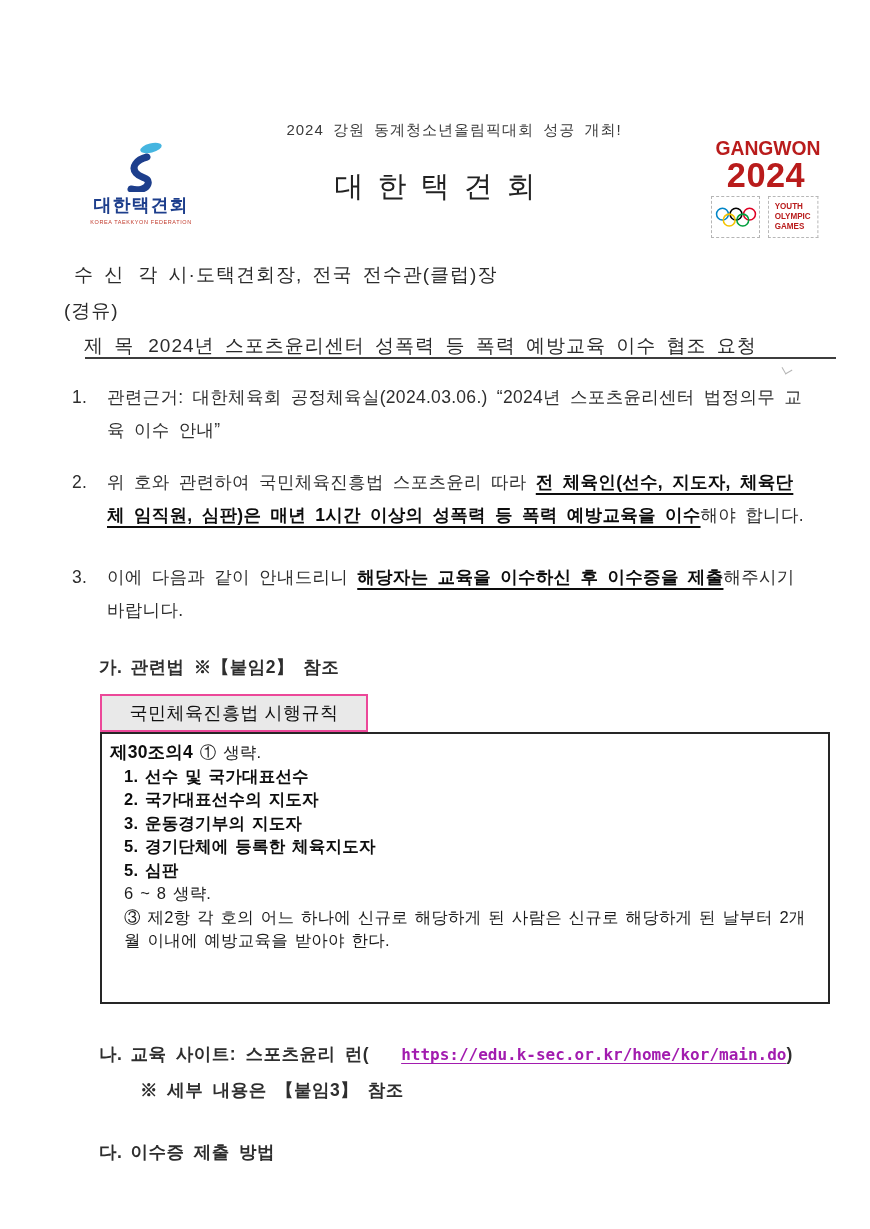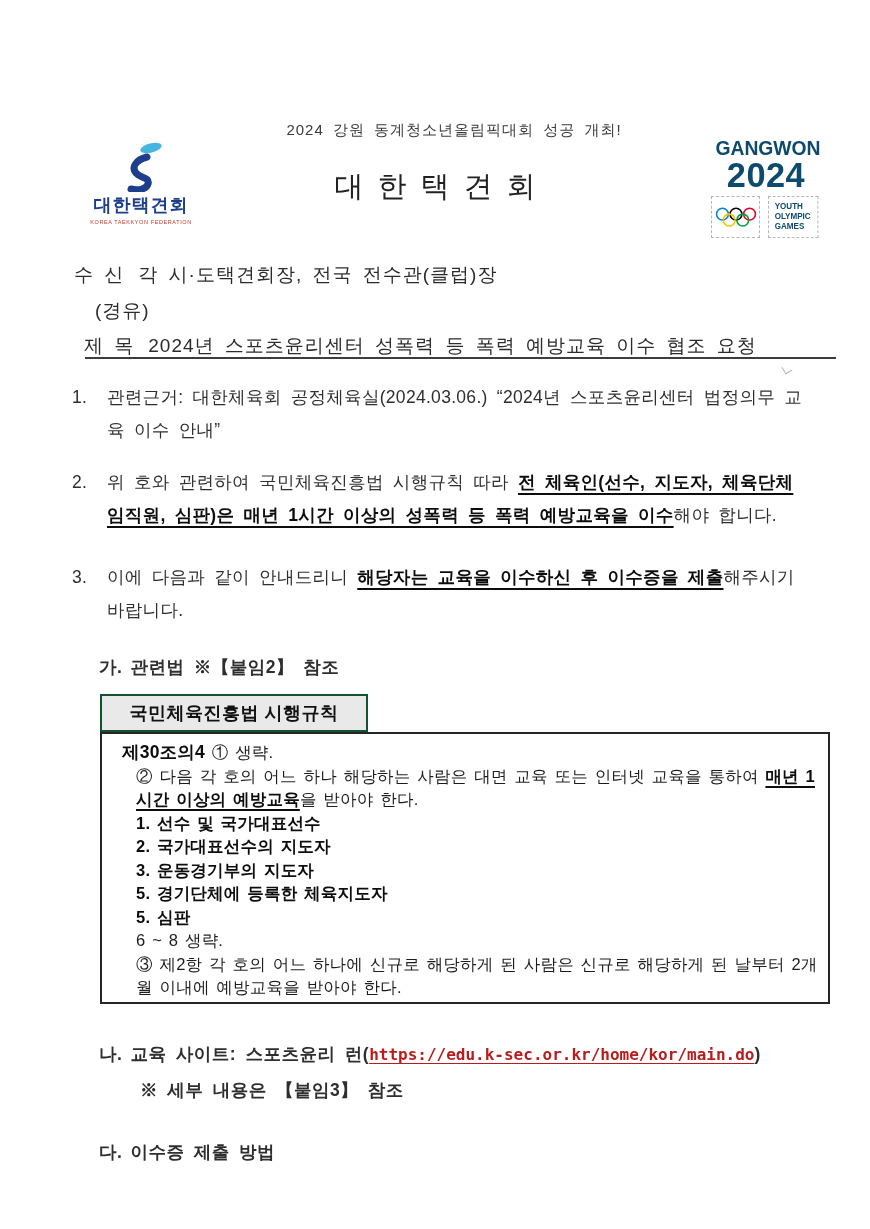--- a/index.html
+++ b/index.html
@@ -12,59 +12,59 @@
 
   
   .slogan { top:121px; left:0; right:0; text-align:center; font-size:15px; color:#3a3a3a; letter-spacing:1px; word-spacing:4px;padding-left:38px; }
   .org-title { top:167px; left:0; right:0; text-align:center; font-size:29px; color:#222; letter-spacing:14px; text-indent:14px; }
 
   .left-logo { top:140px; left:82px; width:118px; text-align:center; }
   .left-logo .mark { display:block; margin:0 auto; }
   .left-logo .name { display:block; font-size:18px; font-weight:bold; color:#1d3e8c; letter-spacing:1px; margin-top:1px; }
   .left-logo .sub  { display:block; font-size:5.5px; color:#c0392b; letter-spacing:0.6px; margin-top:2px; }
 
-  .right-logo { top:137px; left:711px; width:110px; text-align:center; color:#0c4a6e; }
+  .right-logo { top:137px; left:711px; width:110px; text-align:center; color:#b91c1c; }
   .right-logo .w1 { display:block; font-weight:bold; font-size:21px; letter-spacing:0px; transform:scaleX(0.92); transform-origin:center; line-height:1; }
   .right-logo .w2 { display:block; font-weight:bold; font-size:35px; line-height:0.95; letter-spacing:0.5px; transform:scaleX(0.98); transform-origin:center; }
   .bubbles { display:flex; gap:8px; justify-content:center; margin-top:5px; }
   .bubble { border:1px dashed #b5b5b5; background:#fff; }
   .bubble.rings { width:49px; height:42px; display:flex; align-items:center; justify-content:center; }
   .bubble.yog { width:53px; height:42px; font-size:8.5px; font-weight:bold; line-height:1.18; text-align:left; padding:4px 0 0 6px; letter-spacing:0; transform:scaleX(0.95); transform-origin:left; }
   .tail { position:absolute; left:72px; top:228px; width:8px; height:8px; background:#fff; border-right:1px solid #b5b5b5; border-bottom:1px solid #b5b5b5; transform:rotate(60deg); }
 
   
   .meta-line { font-size:19px; color:#2b2b2b; letter-spacing:1px; word-spacing:4px; white-space:nowrap; }
   .meta-label { margin-right:14px; }
   .recipient { top:262px; left:74px; }
-  .via { top:298px; left:64px;margin-left:31px; }
+  .via { top:298px; left:64px; }
   .subject { top:333px; left:84px; }
   .divider { top:357px; left:85px; width:751px; height:2px; background:#3d3d3d; }
 
   
   .para { display:flex; font-size:17.5px; line-height:33px; letter-spacing:0.3px; word-spacing:4px; color:#2e2e2e; }
   .para .num { width:35px; flex:none; }
   .para .ptxt { width:700px; }
   .p1 { top:381px; left:72px; }
   .p2 { top:466px; left:72px; }
   .p3 { top:561px; left:72px; }
   .emph { font-weight:bold; color:#0d0d0d; text-decoration:underline; text-underline-offset:5px; text-decoration-thickness:1.5px; }
 
   .sub-line { font-size:17.5px; color:#2e2e2e; letter-spacing:0.5px; word-spacing:4px; white-space:nowrap;font-weight:bold; }
   .ga { top:655px; left:99px; }
   .na { top:1042px; left:99px; }
   .na-note { top:1078px; left:140px; }
   .da { top:1140px; left:99px; }
   .sub-label { margin-right:8px; }
-  .url { font-family:"DejaVu Sans Mono", monospace; font-size:16px; color:#b91c1c; text-decoration:underline; text-underline-offset:3px; letter-spacing:0; word-spacing:0; }
+  .url { font-family:"DejaVu Sans Mono", monospace; font-size:16px; color:#a21caf; text-decoration:underline; text-underline-offset:3px; letter-spacing:0; word-spacing:0;margin-left:32px; }
 
   
-  .law-tab { top:694px; left:100px; width:268px; height:38px; background:#e9e9e9; border:2px solid #14532d;
-             display:flex; align-items:center; justify-content:center; font-size:18px; font-weight:bold; color:#111; letter-spacing:0.5px; z-index:2;text-align:center; }
+  .law-tab { top:694px; left:100px; width:268px; height:38px; background:#e9e9e9; border:2px solid #ec4899;
+             display:flex; align-items:center; justify-content:center; font-size:18px; font-weight:normal; color:#111; letter-spacing:0.5px; z-index:2;text-align:center; }
   .law-box { top:732px; left:100px; width:730px; height:272px; border:2px solid #262626; background:#fff;
-             padding:7px 10px 0 20px; font-size:16.5px; line-height:23.5px; color:#1c1c1c; letter-spacing:0.2px; word-spacing:2px; z-index:1; }
+             padding:7px 10px 0 8px; font-size:16.5px; line-height:23.5px; color:#1c1c1c; letter-spacing:0.2px; word-spacing:2px; z-index:1; }
   .law-box .art-label { font-weight:bold; font-size:17.5px; color:#0d0d0d; }
   .law-box .indent { padding-left:14px; }
   .law-box .bold-item { font-weight:bold; color:#0d0d0d; }
   .law-box .c2 .emph, .law-box .c2 .emph * { text-underline-offset:4px; }
 </style>
 </head>
 <body>
 
 <div class="page">
 
@@ -108,36 +108,35 @@
   </div>
   <div class="abs divider"></div>
 
   <div class="abs para p1">
     <span class="num">1.</span>
     <span class="ptxt">관련근거: 대한체육회 공정체육실(2024.03.06.) “2024년 스포츠윤리센터 법정의무 교육 이수 안내”</span>
   </div>
 
   <div class="abs para p2">
     <span class="num">2.</span>
-    <span class="ptxt"><span>위 호와 관련하여 국민체육진흥법 시행규칙 따라 </span><span class="emph">전 체육인(선수, 지도자, 체육단체 임직원, 심판)은 매년 1시간 이상의 성폭력 등 폭력 예방교육을 이수</span><span>해야 합니다.</span></span>
+    <span class="ptxt"><span>위 호와 관련하여 국민체육진흥법 스포츠윤리 따라 </span><span class="emph">전 체육인(선수, 지도자, 체육단체 임직원, 심판)은 매년 1시간 이상의 성폭력 등 폭력 예방교육을 이수</span><span>해야 합니다.</span></span>
   </div>
 
   <div class="abs para p3">
     <span class="num">3.</span>
     <span class="ptxt"><span>이에 다음과 같이 안내드리니 </span><span class="emph">해당자는 교육을 이수하신 후 이수증을 제출</span><span>해주시기 바랍니다.</span></span>
   </div>
 
   <div class="abs sub-line ga">
     <span class="sub-label">가.</span><span>관련법 ※【붙임2】 참조</span>
   </div>
 
   <div class="abs law-tab">국민체육진흥법 시행규칙</div>
   <div class="abs law-box">
     <div><span class="art-label">제30조의4</span><span> ① 생략.</span></div>
-    <div class="indent c2"><span>② 다음 각 호의 어느 하나 해당하는 사람은 대면 교육 또는 인터넷 교육을 통하여 </span><span class="emph">매년 1시간 이상의 예방교육</span><span>을 받아야 한다.</span></div>
     <div class="indent bold-item">1. 선수 및 국가대표선수</div>
     <div class="indent bold-item">2. 국가대표선수의 지도자</div>
     <div class="indent bold-item">3. 운동경기부의 지도자</div>
     <div class="indent bold-item">5. 경기단체에 등록한 체육지도자</div>
     <div class="indent bold-item">5. 심판</div>
     <div class="indent">6 ~ 8 생략.</div>
     <div class="indent">③ 제2항 각 호의 어느 하나에 신규로 해당하게 된 사람은 신규로 해당하게 된 날부터 2개월 이내에 예방교육을 받아야 한다.</div>
   </div>
 
   <div class="abs sub-line na">

